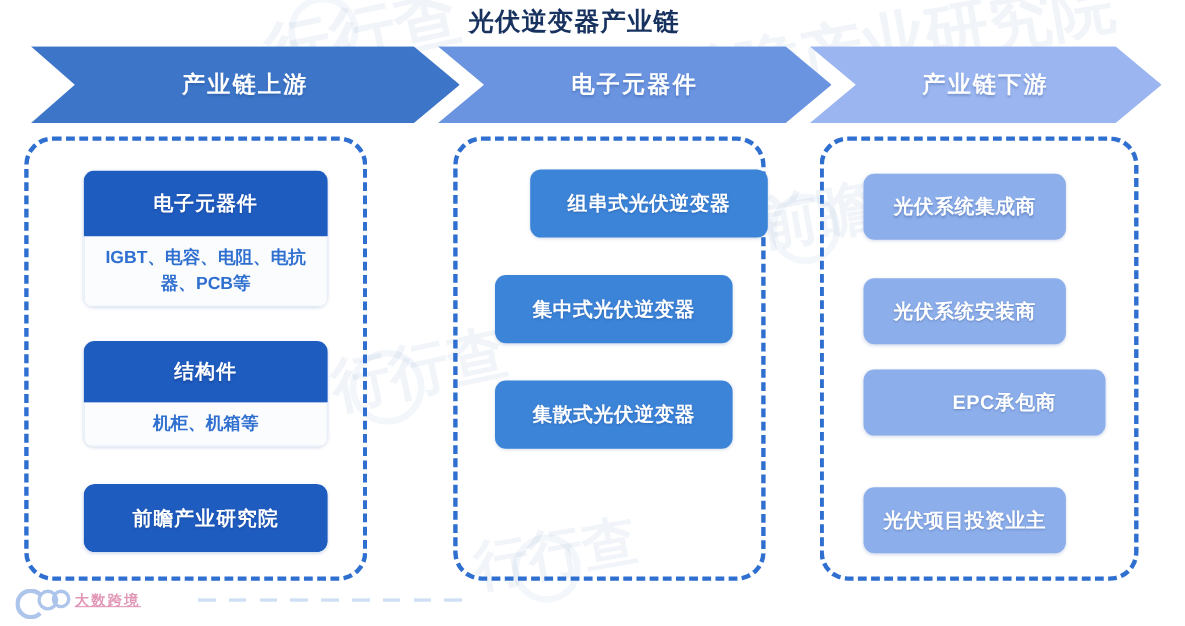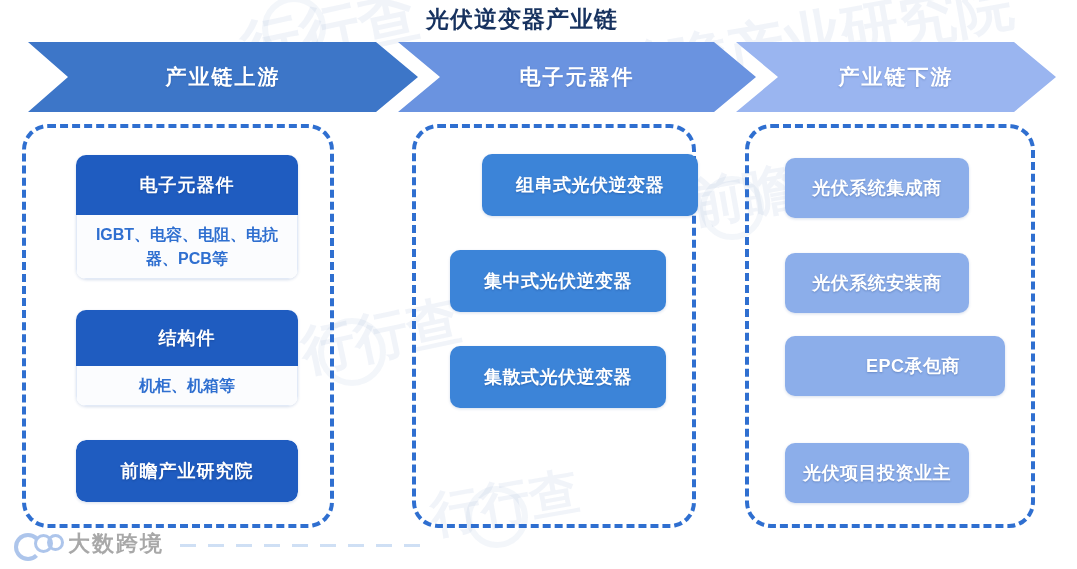--- a/index.html
+++ b/index.html
@@ -109,21 +109,21 @@
   }
   #logo .mark{
     position:relative;width:46px;height:26px;
   }
   #logo .mark .c1{position:absolute;left:0;top:2px;width:20px;height:20px;
     border:4px solid #4b7fd4;border-radius:50%;border-right-color:transparent;}
   #logo .mark .c2{position:absolute;left:20px;top:3px;width:13px;height:13px;
     border:3px solid #4b7fd4;border-radius:50%;}
   #logo .mark .c3{position:absolute;left:33px;top:3px;width:11px;height:11px;
     border:3px solid #4b7fd4;border-radius:50%;}
-  #logo .ltxt{font-size:22px;font-weight:700;color:#404040;letter-spacing:2px;}
+  #logo .ltxt{font-size:13px;font-weight:700;color:#be185d;letter-spacing:2px;text-decoration:underline;}
   .dashline{position:absolute;bottom:22px;left:180px;width:240px;height:3px;
     background:repeating-linear-gradient(90deg,#9fc0ea 0 16px,transparent 16px 28px);
     opacity:.5;}
 </style>
 </head>
 <body>
 
 <div class="wm wm1">行行查</div>
 <div class="wm wm2">前瞻产业研究院</div>
 <div class="wm wm3">行行查</div>

